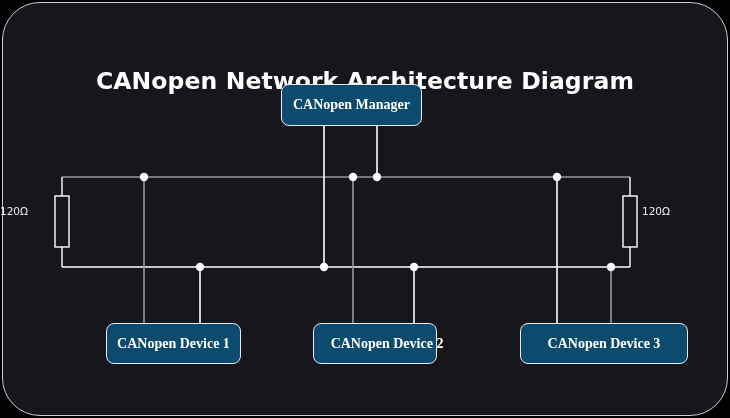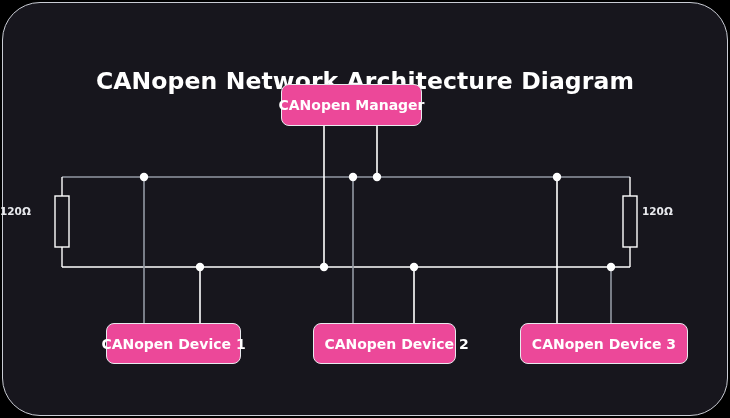--- a/index.html
+++ b/index.html
@@ -49,34 +49,35 @@
     font-weight: bold;
     letter-spacing: 0.1px;
     white-space: nowrap;
     margin-top: 39px;
   }
   .node-box {
     position: absolute;
     box-sizing: border-box;
     border: 1px solid #e8eaee;
     border-radius: 8px;
-    background: #ec4899;
+    background: #0c4a6e;
     color: #ffffff;
     font-size: 14px;
     font-weight: bold;
     display: flex;
     align-items: center;
     justify-content: center;
     white-space: nowrap;
+    font-family: Liberation Serif, serif;
   }
   .term-label {
     position: absolute;
     color: #e9eaee;
     font-size: 10.5px;
-    font-weight: bold;
+    font-weight: normal;
     white-space: nowrap;
   }
 </style>
 </head>
 <body>
 
 <div id="canvas">
 
   <div class="card"></div>
 
@@ -117,21 +118,21 @@
       </g>
   </svg>
 
   <div id="boxes-layer">
       <div class="node-box" style="left: 281px; top: 84px; width: 141px; height: 42px;">
         <span>CANopen Manager</span>
       </div>
       <div class="node-box" style="left: 106px; top: 323px; width: 135px; height: 41px;">
         <span>CANopen Device 1</span>
       </div>
-      <div class="node-box" style="left: 313px; top: 323px; width: 143px; height: 41px; padding-left: 24px;">
+      <div class="node-box" style="left: 313px; top: 323px; width: 124px; height: 41px; padding-left: 24px;">
         <span>CANopen Device 2</span>
       </div>
       <div class="node-box" style="left: 520px; top: 323px; width: 168px; height: 41px;">
         <span>CANopen Device 3</span>
       </div>
     </div>
   <div id="terminator-labels">
       <div class="term-label" style="top: 205px; left: 0px; width: 22px; text-align: right;">120Ω</div>
       <div class="term-label" style="top: 205px; left: 642px; text-align: left;">120Ω</div>
     </div>

